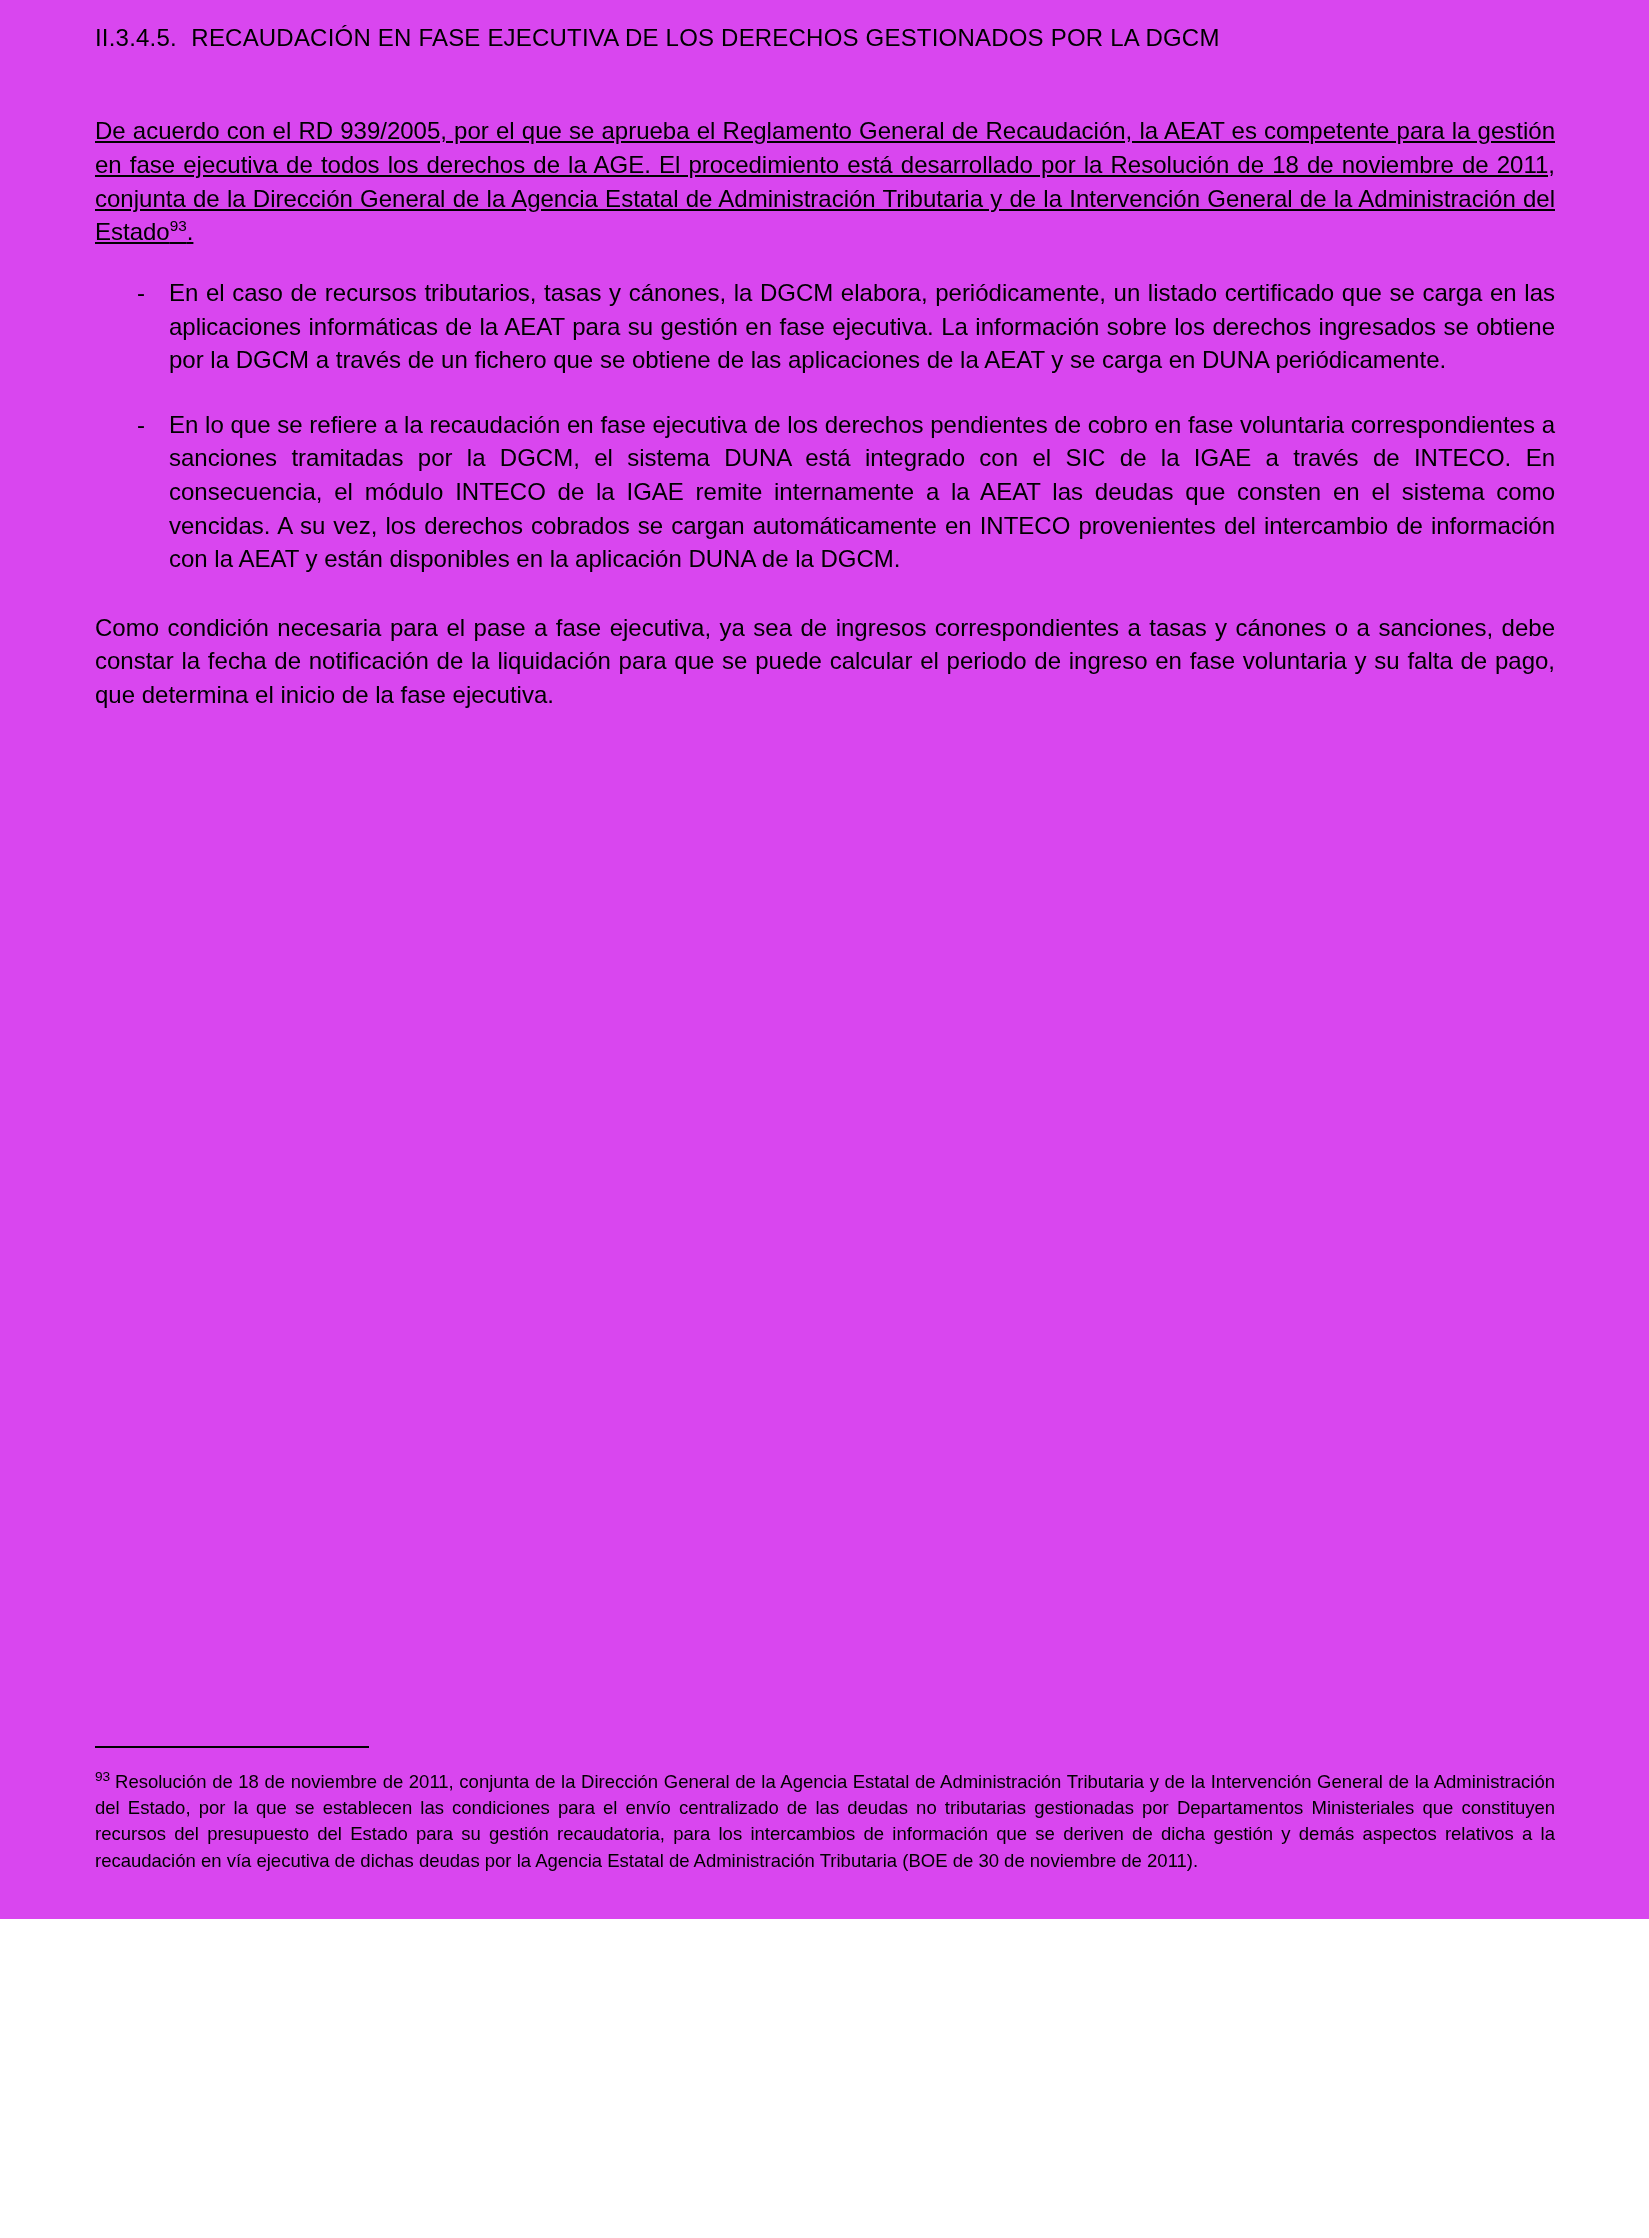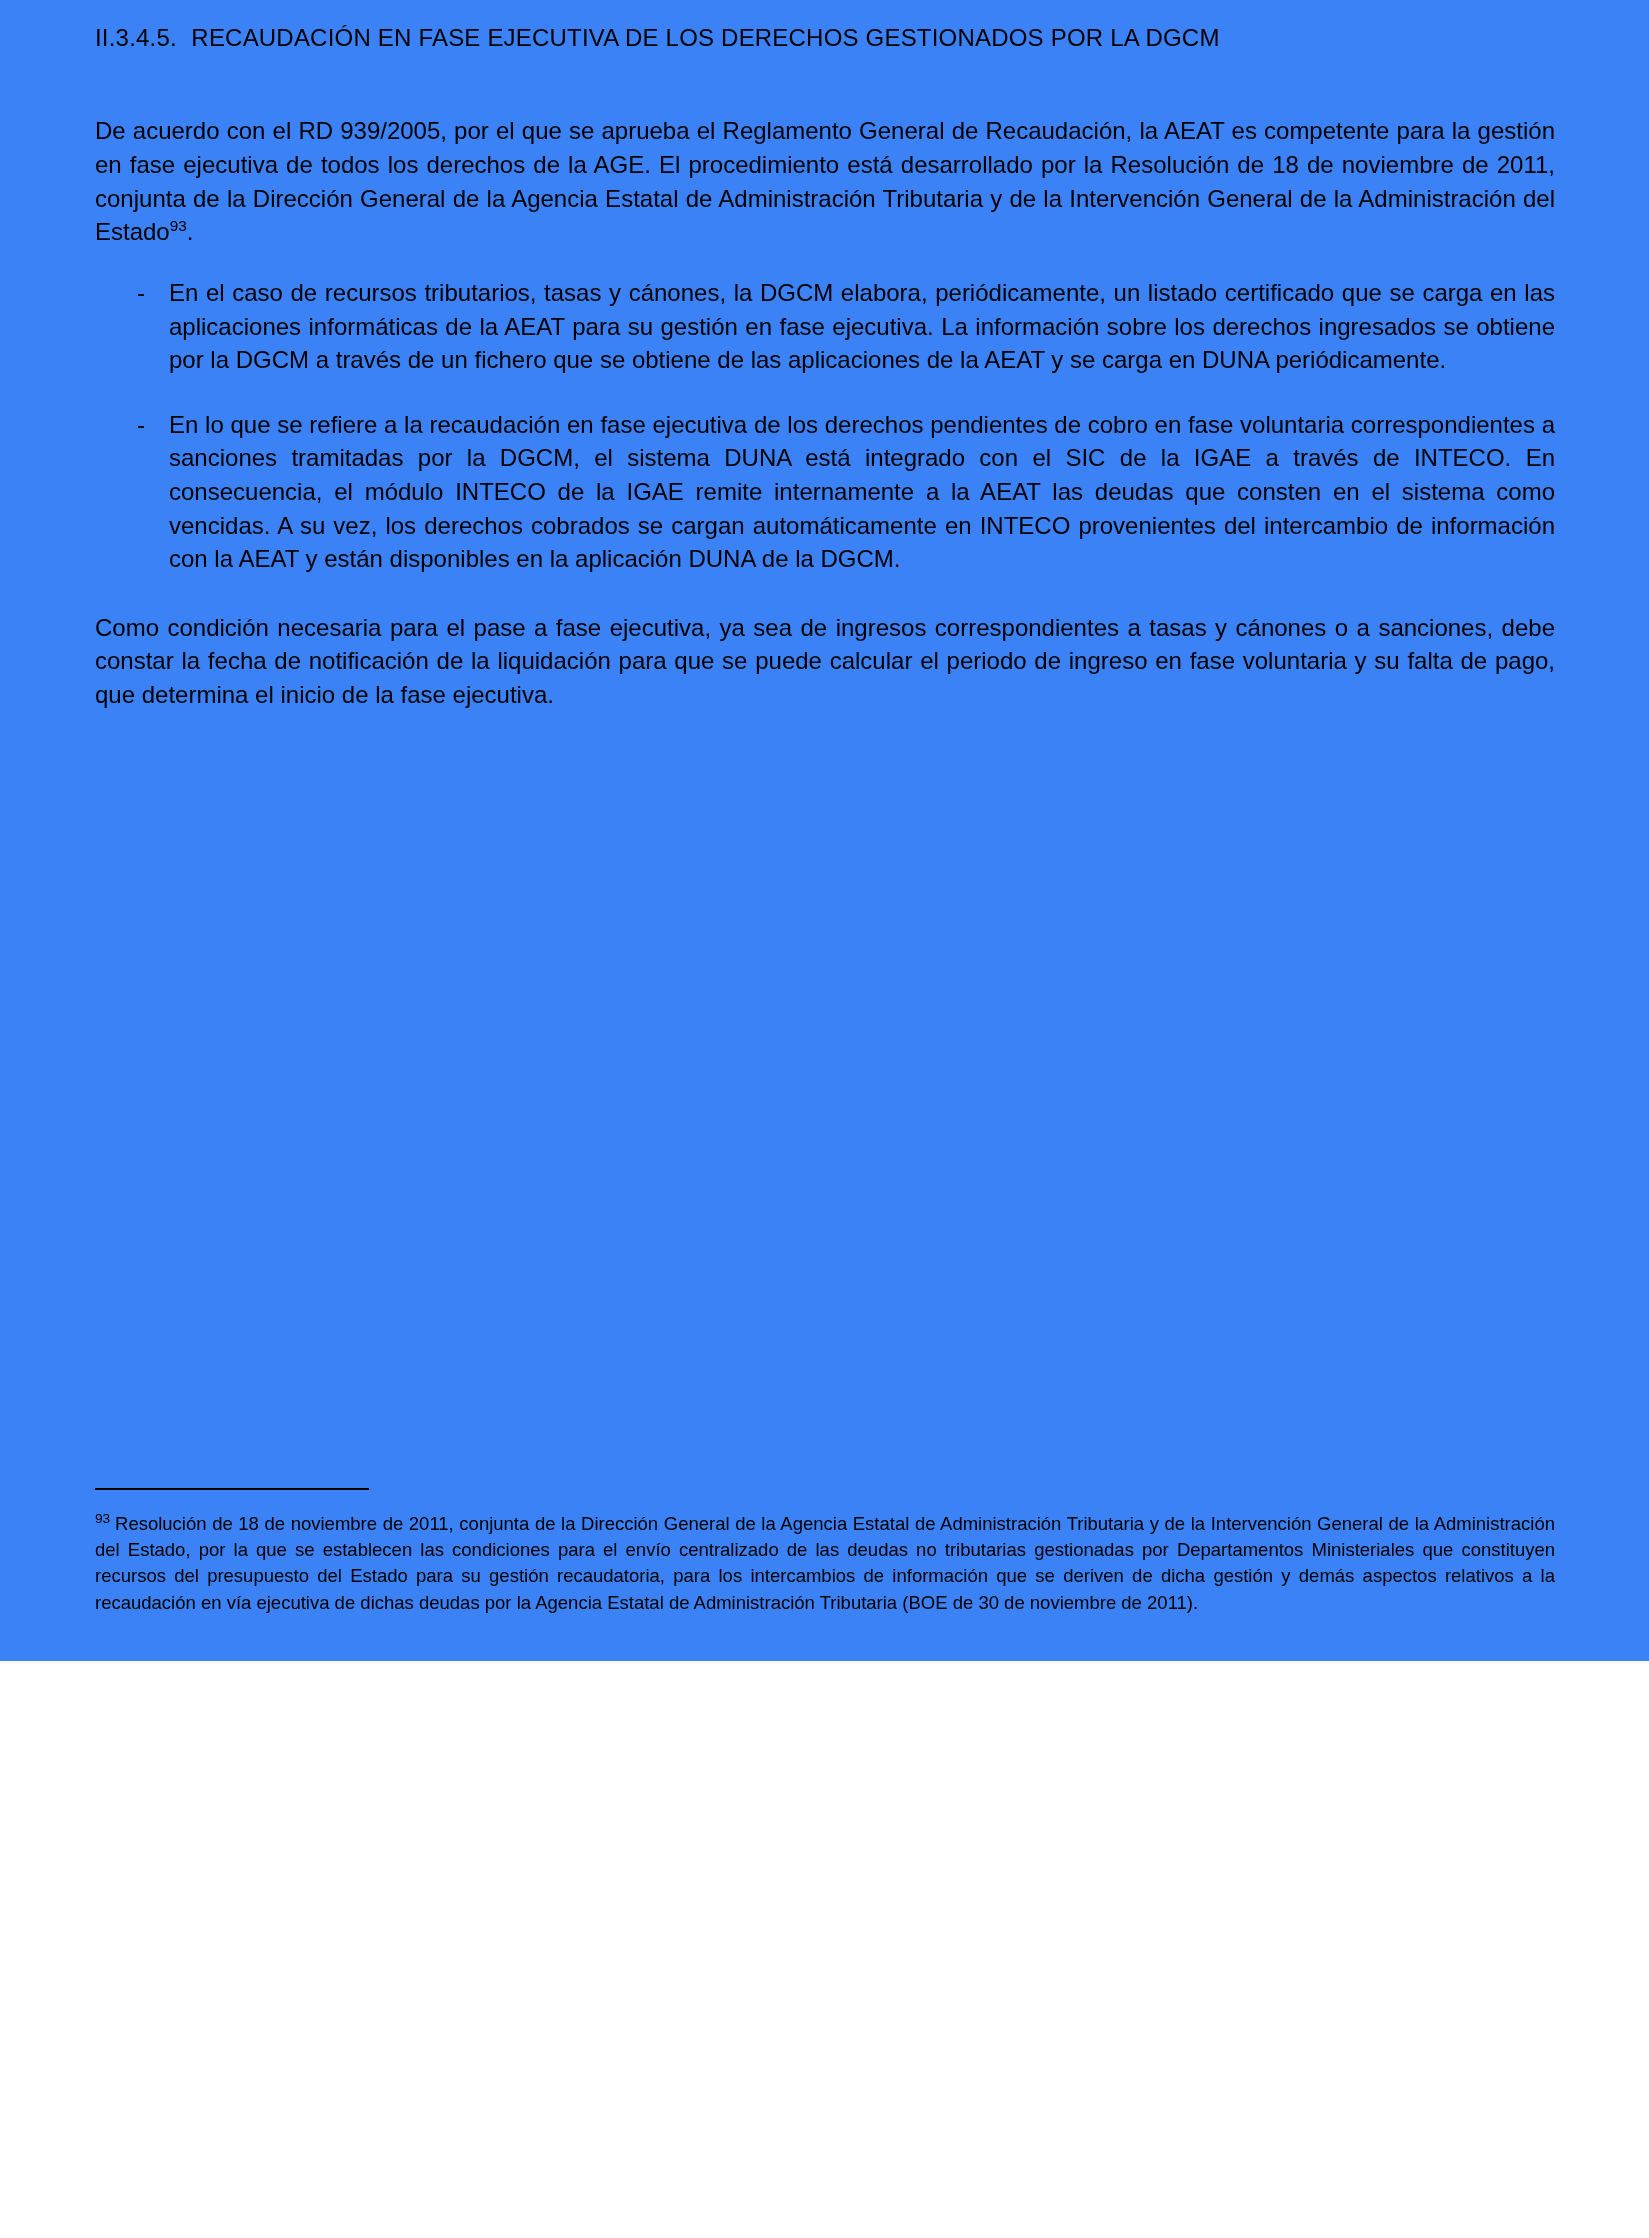--- a/index.html
+++ b/index.html
@@ -7,25 +7,25 @@
     margin: 0;
     padding: 0;
     background: #ffffff;
   }
   body {
     font-family: "Liberation Sans", sans-serif;
     color: #000000;
   }
   .page {
     width: 1650px;
-    height: 1661px;
+    height: 1919px;
     box-sizing: border-box;
     padding: 22.6px 95px 0 95px;
     position: relative;
-    background: #3b82f6;
+    background: #d946ef;
     overflow: hidden;
   }
   .heading {
     font-size: 24px;
     line-height: 1.28;
     letter-spacing: 0.2px;
     margin: 0 0 0 0;
     font-weight: 400;
     text-align: left;
   }
@@ -34,20 +34,21 @@
   }
   p.body-par {
     font-size: 24px;
     line-height: 1.40;
     text-align: justify;
     margin: 35px 0 0 0;
     font-weight: 400;
   }
   p.body-par.first {
     margin-top: 61px;
+    text-decoration: underline;
   }
   sup.fn {
     font-size: 15.3px;
     vertical-align: super;
     line-height: 0;
   }
   ul.dash-list {
     list-style: none;
     margin: 27.4px 0 0 0;
     padding: 0;

